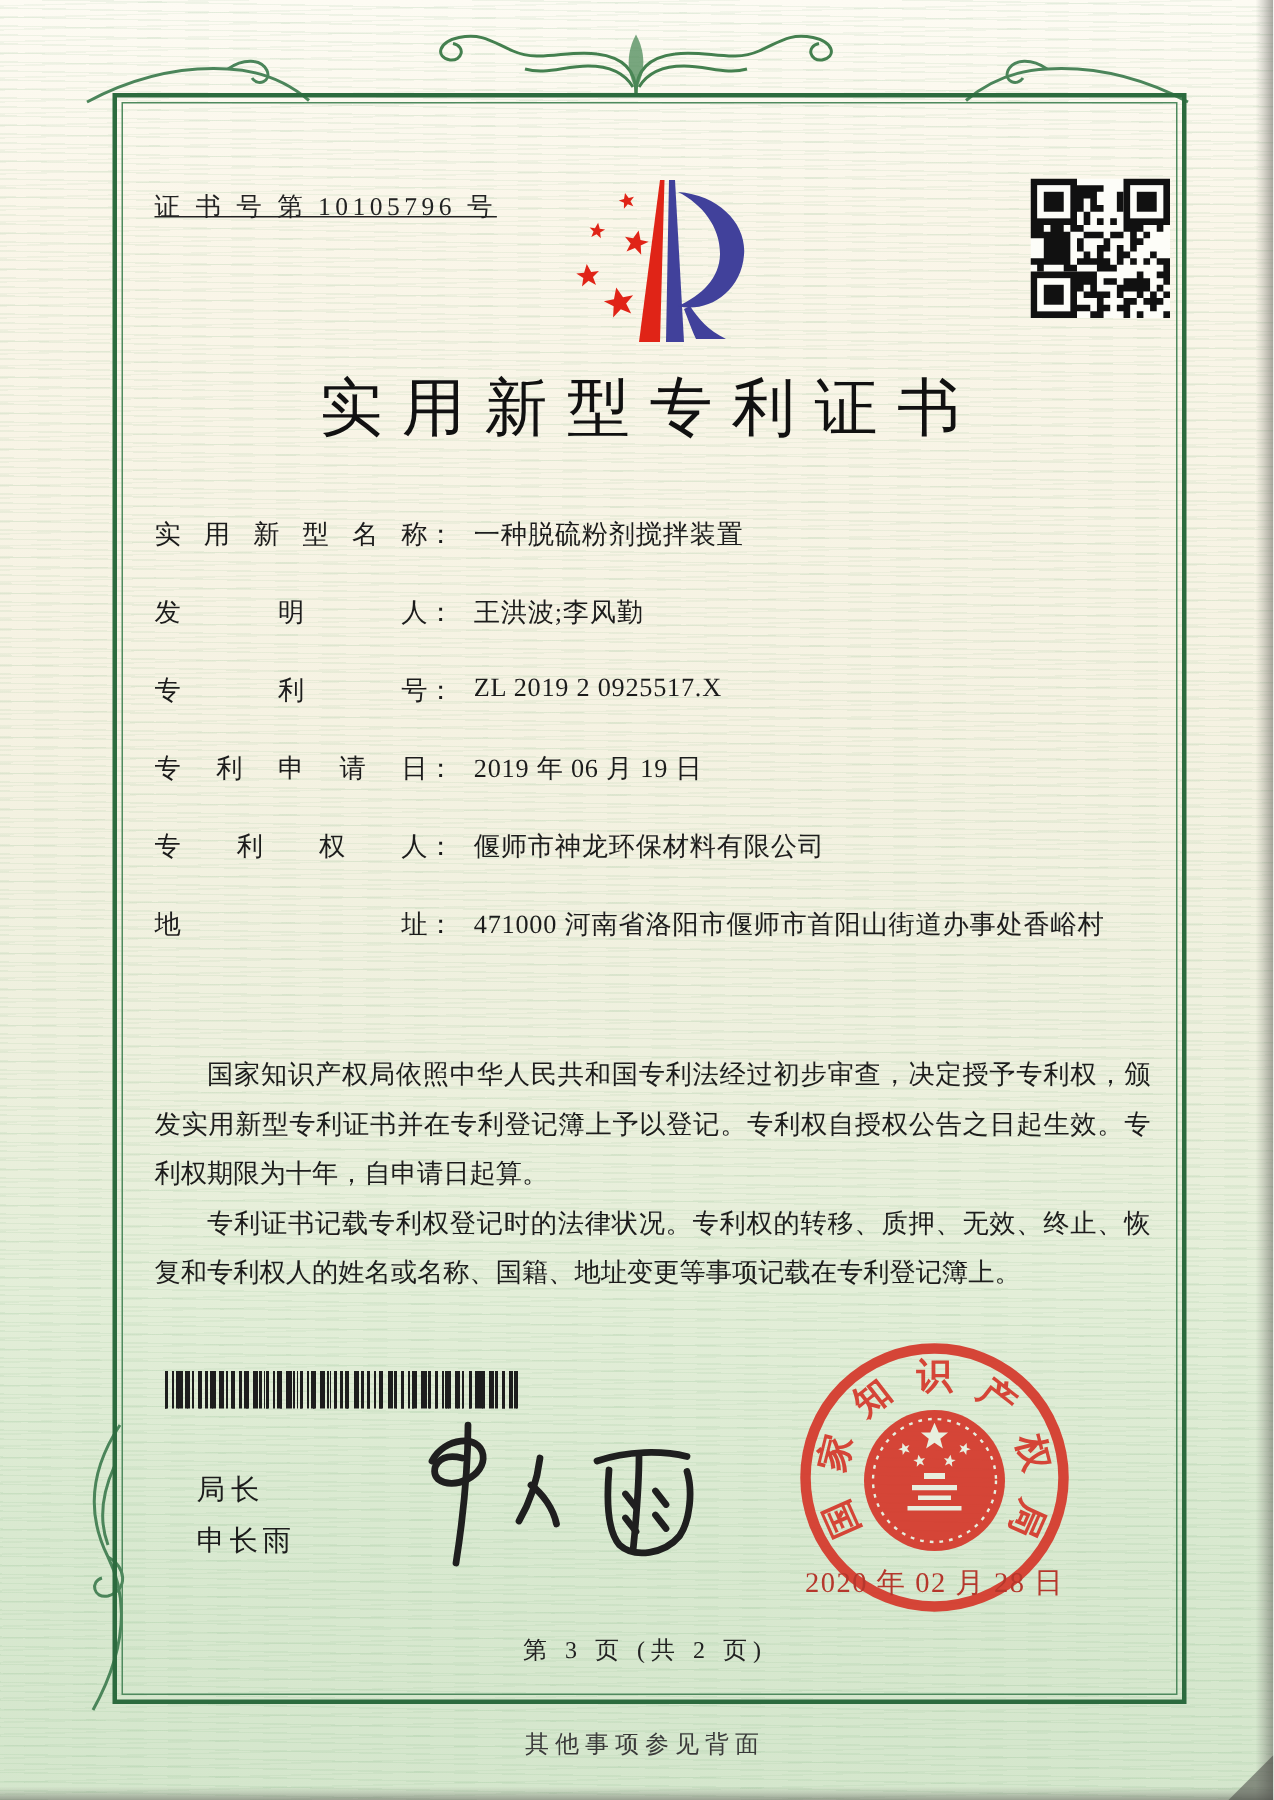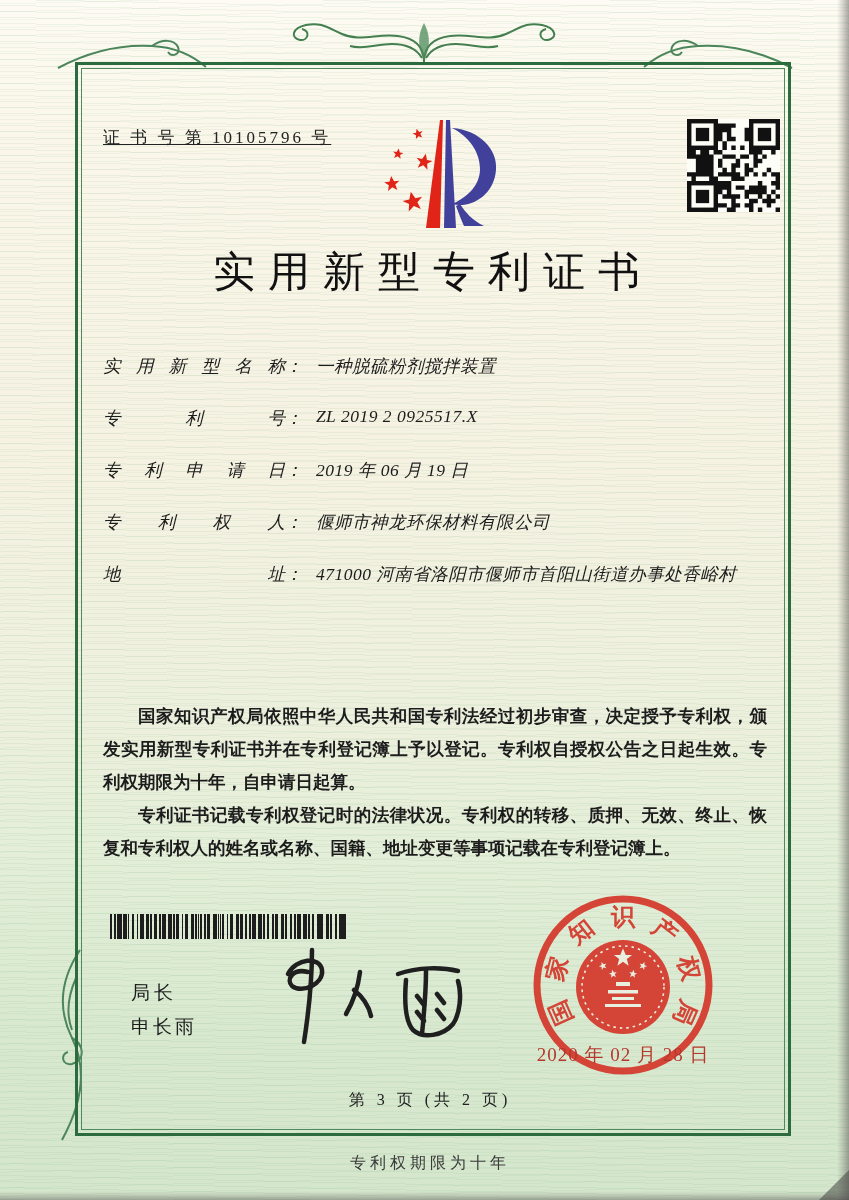--- a/index.html
+++ b/index.html
@@ -19,29 +19,29 @@
     border:3px solid #2c6b3e;
   }
   .frame-inner{position:absolute;inset:3px;border:1px solid #4f8a5e;}
   .cert-no{position:absolute;left:103px;top:126px;font-size:17px;letter-spacing:3px;color:#222;text-decoration:underline;}
   .logo{position:absolute;left:366px;top:112px;}
   .qr{position:absolute;left:687px;top:119px;}
   .title{
     position:absolute;left:0;top:244px;width:838px;text-align:center;
     font-size:42px;letter-spacing:13px;padding-left:28px;box-sizing:border-box;color:#111;
   }
-  .fields{position:absolute;left:103px;top:354px;width:680px;font-size:17.5px;font-style:italic;}
+  .fields{position:absolute;left:103px;top:344px;width:680px;font-size:17.5px;}
   .frow{height:52px;}
   .flabel{display:inline-block;width:182px;text-align:justify;text-align-last:justify;vertical-align:top;}
   .fcolon{display:inline-block;vertical-align:top;}
   .fvalue{display:inline-block;margin-left:9px;vertical-align:top;letter-spacing:0.5px;}
   .grant-row{height:52px;position:relative;}
   .grant-right{position:absolute;left:352px;top:0;}
   .paras{position:absolute;left:103px;top:700px;width:664px;font-size:17.5px;line-height:33px;text-align:justify;}
-  .paras p{margin:0;text-indent:2em;font-weight:bold;}
+  .paras p{margin:0;text-indent:2em;}
   .barcode{
     position:absolute;left:110px;top:914px;width:237px;height:25px;
     background:
       repeating-linear-gradient(90deg,#1d1d1d 0 1.5px,transparent 1.5px 4.5px),
       repeating-linear-gradient(90deg,#1d1d1d 0 2px,transparent 2px 7.5px),
       repeating-linear-gradient(90deg,#1d1d1d 0 1px,transparent 1px 11px);
   }
   .signer-title{position:absolute;left:131px;top:980px;font-size:19px;letter-spacing:4px;}
   .signer-name{position:absolute;left:131px;top:1014px;font-size:19px;letter-spacing:3px;}
   .signature{position:absolute;left:262px;top:946px;}
@@ -134,20 +134,24 @@
   </svg>
 
   <div class="title">实用新型专利证书</div>
 
   <div class="fields">
     <div class="frow">
       <span class="flabel">实用新型名称</span><span class="fcolon">：</span>
       <span class="fvalue">一种脱硫粉剂搅拌装置</span>
     </div>
     <div class="frow">
+      <span class="flabel">发明人</span><span class="fcolon">：</span>
+      <span class="fvalue">王洪波;李风勤</span>
+    </div>
+    <div class="frow">
       <span class="flabel">专利号</span><span class="fcolon">：</span>
       <span class="fvalue">ZL 2019 2 0925517.X</span>
     </div>
     <div class="frow">
       <span class="flabel">专利申请日</span><span class="fcolon">：</span>
       <span class="fvalue">2019 年 06 月 19 日</span>
     </div>
     <div class="frow">
       <span class="flabel">专利权人</span><span class="fcolon">：</span>
       <span class="fvalue">偃师市神龙环保材料有限公司</span>
@@ -201,18 +205,18 @@
       <use href="#star" fill="#e9f0e0" transform="translate(115,76) scale(0.42) rotate(20)"></use>
       <rect x="88" y="92" width="14" height="4" fill="#e9f0e0"></rect>
       <rect x="80" y="100" width="30" height="3.5" fill="#e9f0e0"></rect>
       <rect x="84" y="107" width="22" height="3" fill="#e9f0e0"></rect>
       <rect x="77" y="114" width="36" height="3" fill="#e9f0e0"></rect>
     </g>
   </svg>
   <div class="seal-date">2020 年 02 月 28 日</div>
 
   <div class="page-num">第 3 页 (共 2 页)</div>
-  <div class="back-note">专利权期限为十年</div>
+  <div class="back-note">其他事项参见背面</div>
 
   <div class="scan-right"></div>
   <div class="scan-bottom"></div>
   <div class="scan-corner"></div>
 </div>
 
 </body></html>

